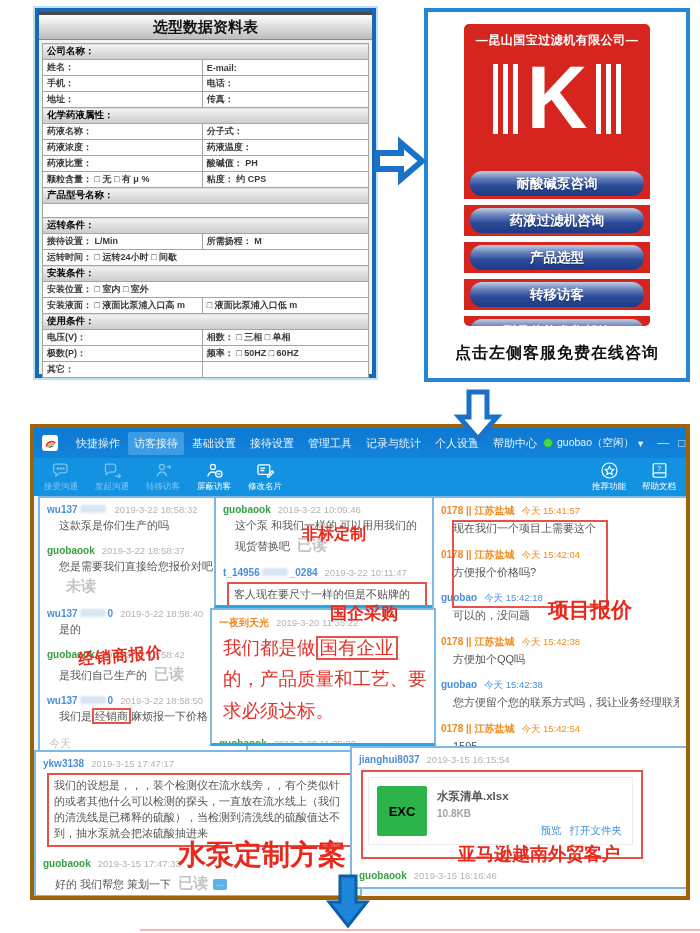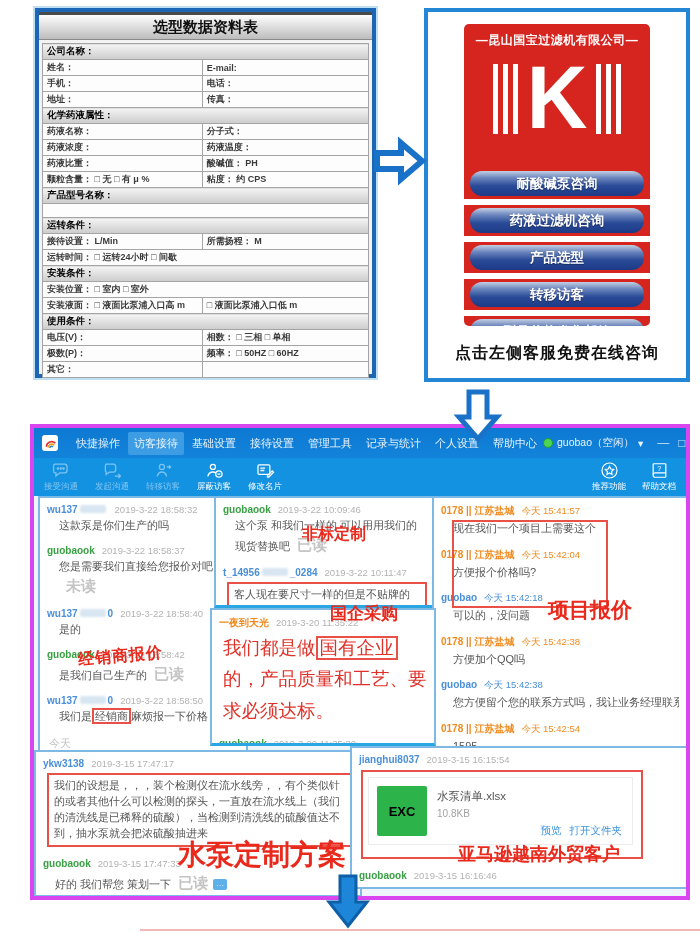--- a/index.html
+++ b/index.html
@@ -49,21 +49,21 @@
   .ad-btn{
     height:25px;margin:0 6px;border-radius:12px;color:#fff;font-weight:bold;font-size:13.5px;
     display:flex;align-items:center;justify-content:center;white-space:nowrap;
     background:linear-gradient(180deg,#c3d0e4 0%,#6a85bd 28%,#2a4a98 60%,#1c3a86 100%);
     text-shadow:0 1px 1px rgba(0,0,0,.35);
   }
   .ad-caption{position:absolute;left:0;right:0;bottom:14px;text-align:center;font-weight:bold;font-size:16px;color:#111;letter-spacing:1px;}
   
   #chat-window{
     position:absolute;left:30px;top:424px;width:660px;height:476px;
-    border:4px solid #d946ef;background:#eef6fc;box-sizing:border-box;overflow:hidden;
+    border:4px solid #a16207;background:#eef6fc;box-sizing:border-box;overflow:hidden;
   }
   .titlebar{
     height:30px;background:linear-gradient(#0d79d2,#1383da);
     display:flex;align-items:center;padding:0 8px;color:#eaf4fc;font-size:11px;
   }
   .applogo{width:16px;height:16px;background:#fff;border-radius:3px;margin-right:12px;display:flex;align-items:center;justify-content:center;flex:none;}
   #menu{display:flex;gap:2px;}
   .mi{padding:4px 6px;white-space:nowrap;cursor:default;}
   .mi.active{background:#3d9de4;border-radius:2px;}
   .status{margin-left:auto;display:flex;align-items:center;gap:4px;font-size:10.5px;white-space:nowrap;}
@@ -100,21 +100,21 @@
   .micon{display:inline-block;width:14px;height:11px;background:#5fb0e8;border-radius:2px;color:#fff;font-size:8px;line-height:10px;text-align:center;margin-left:5px;vertical-align:middle;}
   .bigred{font-family:"Liberation Serif","DejaVu Serif",serif;color:#e03028;font-size:18.5px;line-height:1.7;padding-left:4px;}
   .bigred .wordbox{padding:0 2px;}
   .divider{color:#c2c2c2;font-size:11px;margin:6px 0 0 2px;}
   .redact{display:inline-block;width:26px;height:8px;background:#d8e6f2;border-radius:2px;margin:0 2px;filter:blur(1px);}
   .dbox{position:absolute;left:18px;top:22px;width:152px;height:84px;border:2px solid #e85048;z-index:6;pointer-events:none;}
   
   .boxwrap{border:2px solid #e85048;padding:5px 8px 12px 5px;margin:5px 0 4px 2px;width:282px;box-sizing:border-box;}
   .fcard{display:flex;gap:10px;border:1px solid #ececec;padding:8px;position:relative;background:#fff;}
   .fbadge{width:50px;height:50px;background:#2cb34a;color:#000000;font-weight:bold;font-size:13px;display:flex;align-items:center;justify-content:center;border-radius:2px;flex:none;}
-  .finfo{font-size:11.5px;color:#555;}
+  .finfo{font-size:11.5px;color:#555;font-weight:bold;}
   .fname{margin-top:3px;}
   .fsize{color:#a3a3a3;font-size:10px;margin-top:4px;}
   .factions{position:absolute;right:10px;bottom:6px;display:flex;gap:8px;font-family:Liberation Mono, monospace;}
   .fact{color:#3f95dc;font-size:10.5px;}
   
   .anno{position:absolute;color:#e8291c;font-weight:900;z-index:10;white-space:nowrap;}
   #next-sec{position:absolute;left:140px;top:929px;width:560px;height:2px;background:#f2b8b8;}
 </style>
 </head>
 <body>

